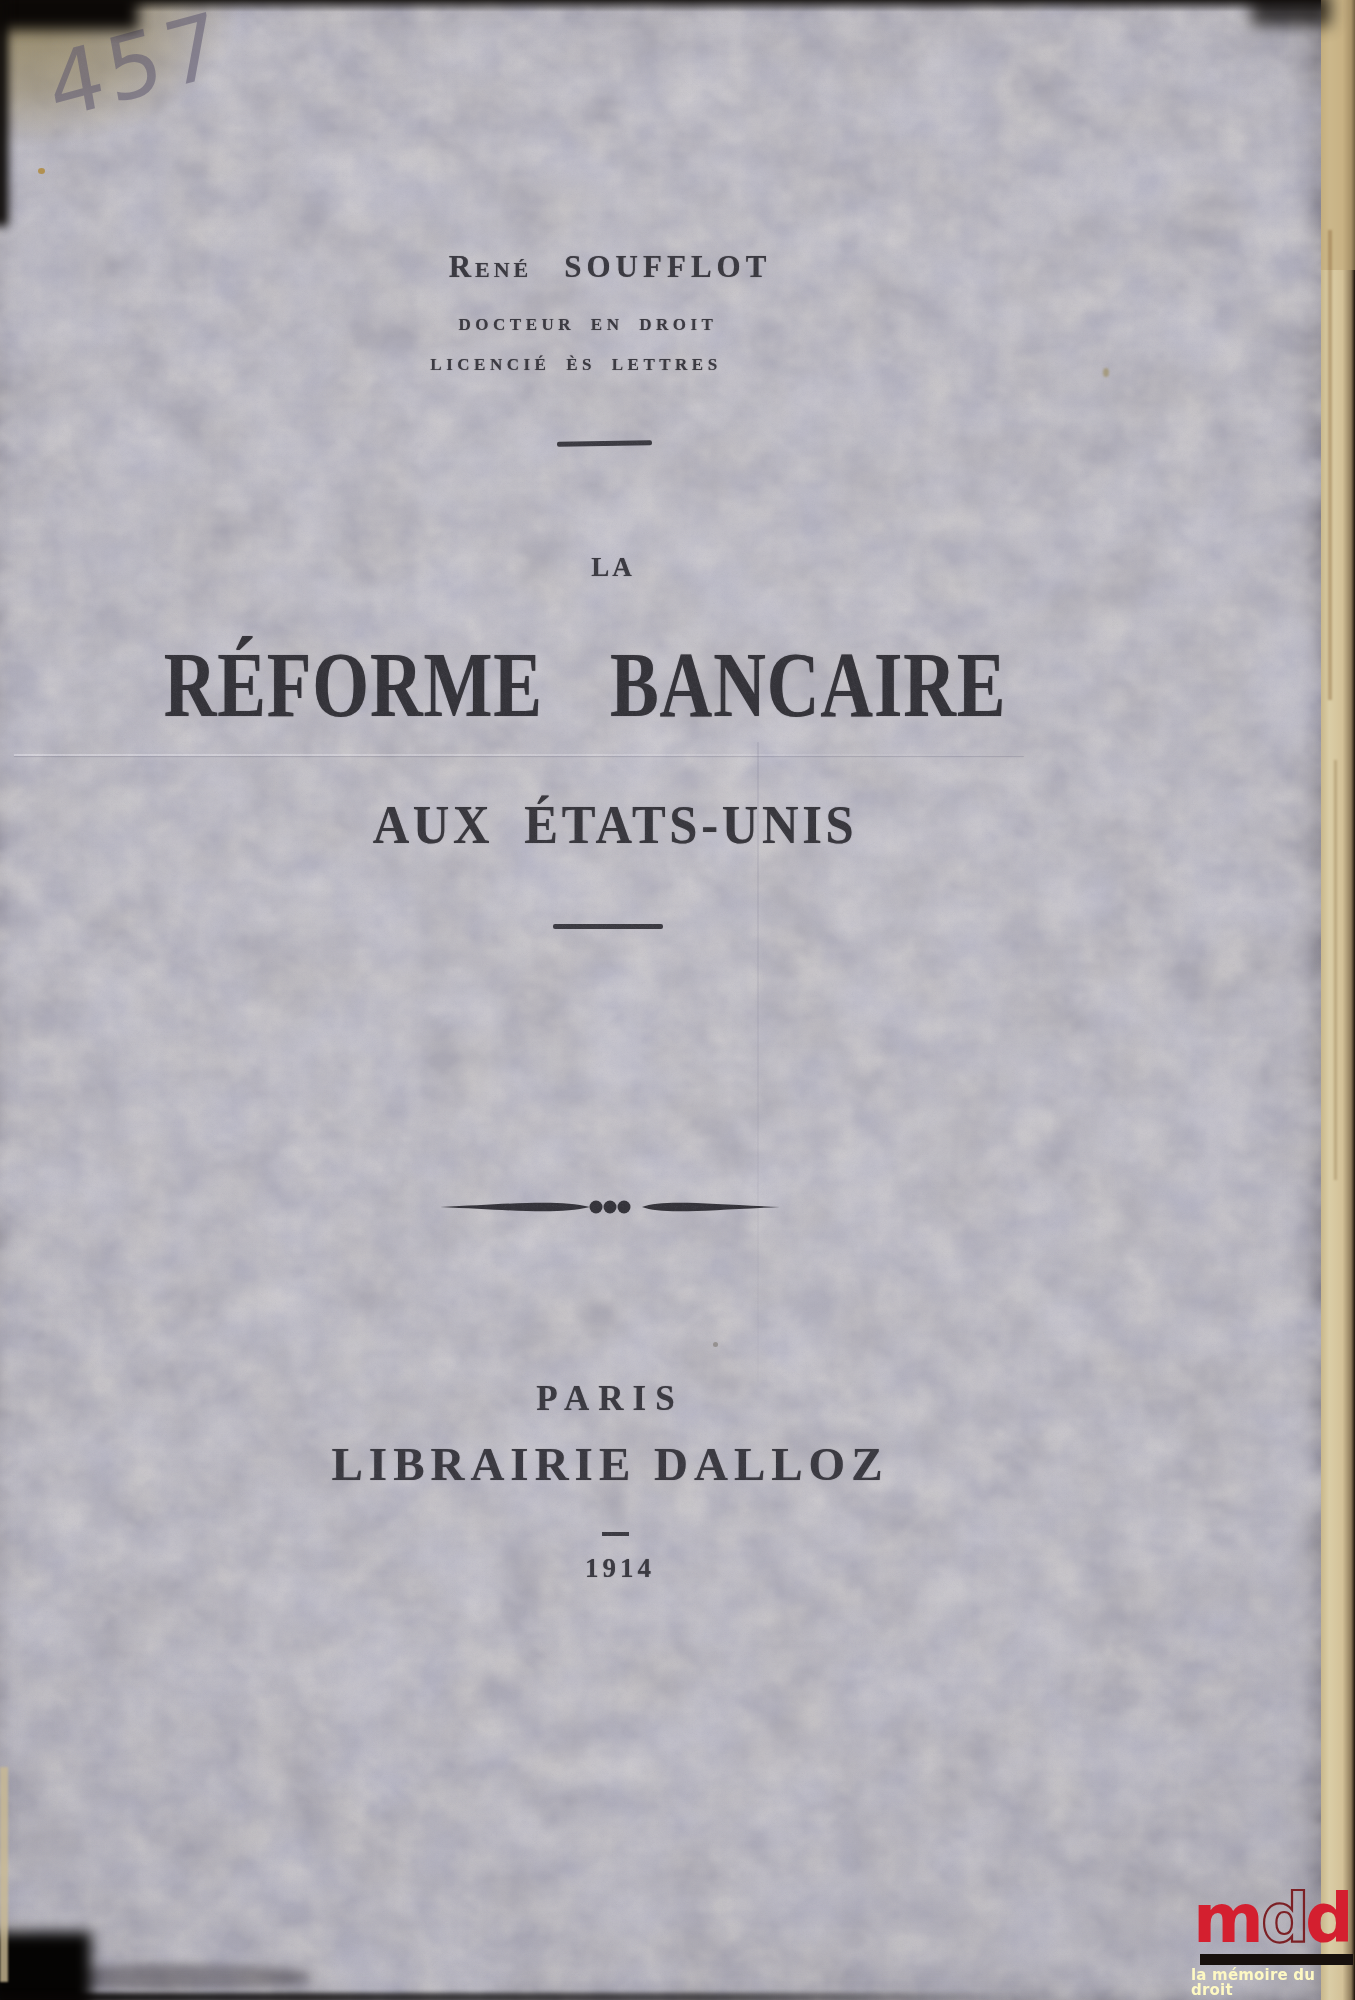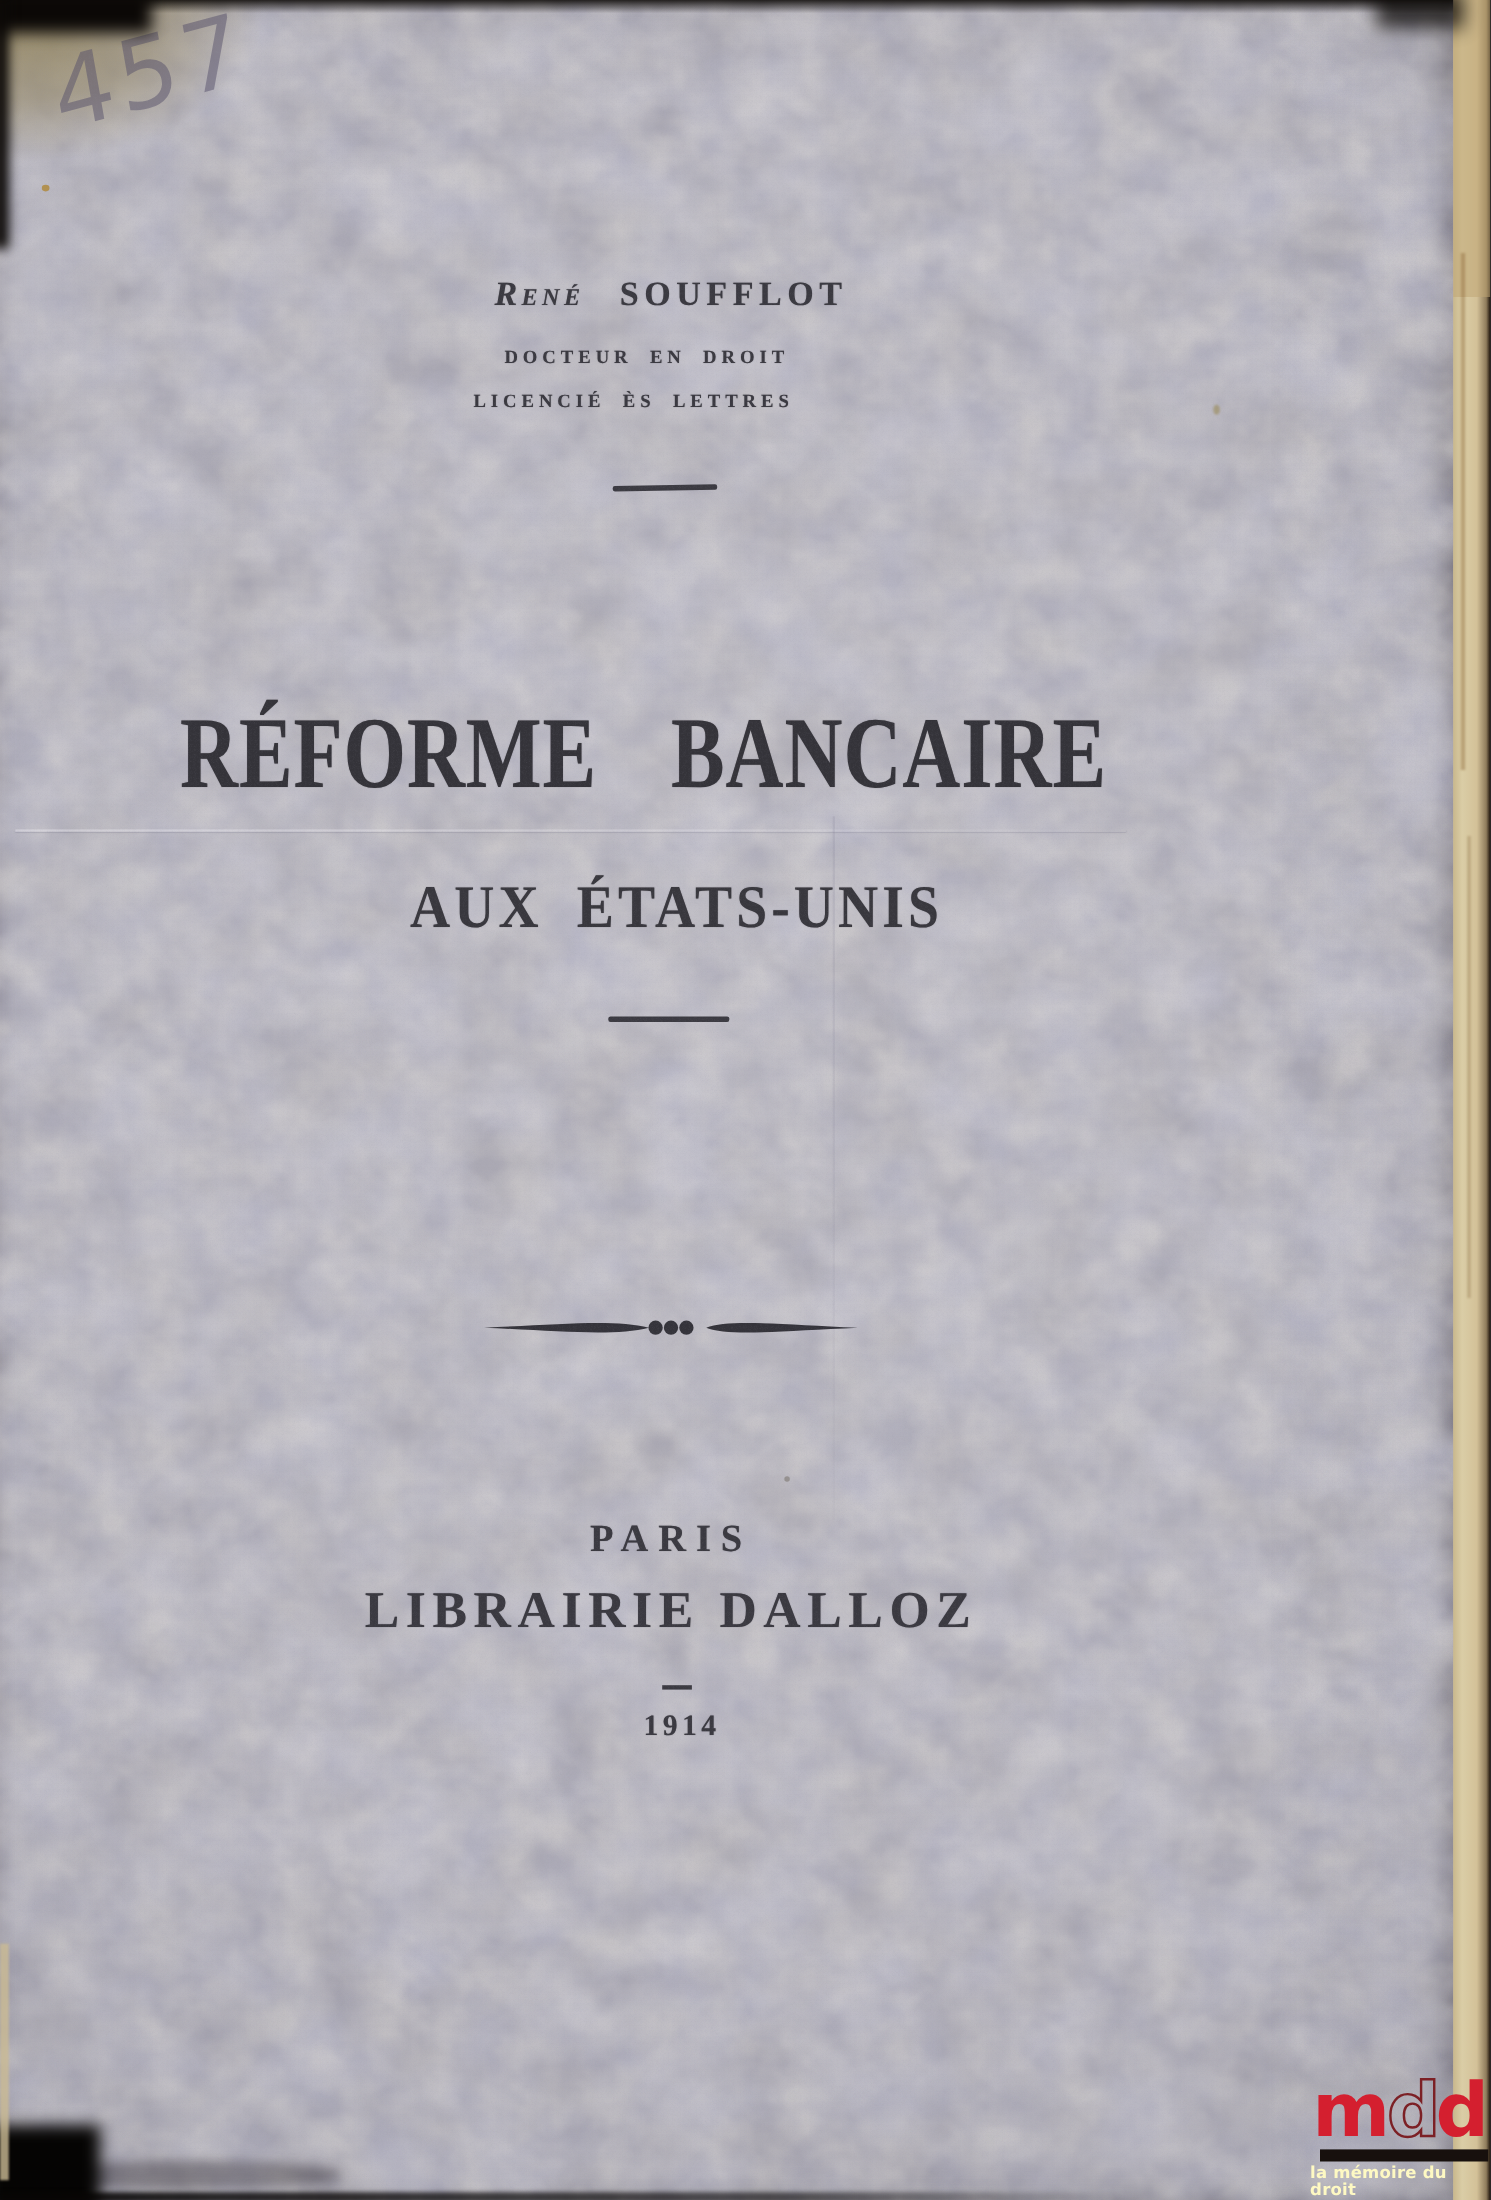--- a/index.html
+++ b/index.html
@@ -57,21 +57,21 @@
   .pencil{
     position:absolute;left:46px;top:14px;z-index:5;
     font-family:"DejaVu Sans", sans-serif;font-size:88px;color:#56506a;opacity:.5;
     transform:rotate(-15deg) skewX(-5deg);letter-spacing:4px;
   }
   
   .content{position:absolute;left:0;top:0;width:1220px;height:100%;z-index:5;color:#3a3940;}
   .content > *{position:absolute;left:0;right:0;margin:0;text-align:center;line-height:1;
     text-shadow:0 0 1px rgba(58,57,64,.55);}
   .author{top:251px;font-size:31px;font-weight:bold;letter-spacing:5px;}
-  .author .sc{font-variant:small-caps;margin-right:32px;letter-spacing:4px;font-style:italic;}
+  .author .sc{font-variant:small-caps;margin-right:32px;letter-spacing:4px;}
   .cred1{top:316px;font-size:17px;font-weight:bold;letter-spacing:4.5px;word-spacing:7px;transform:translateX(-22px);}
   .cred2{top:356px;font-size:17px;font-weight:bold;letter-spacing:4.5px;word-spacing:7px;transform:translateX(-34px);}
   .rule-author{position:absolute;left:557px;top:441px;width:95px;height:5px;background:#3b3a41;border-radius:2px;transform:rotate(-1deg);}
   .article{top:554px;font-size:27px;font-weight:bold;letter-spacing:3px;transform:translateX(3px);}
   .main-title{top:642px;font-size:88px;font-weight:bold;letter-spacing:1px;word-spacing:58px;color:#343339;
     transform:translateX(-25px) scale(.83,1.05);white-space:nowrap;}
   .location-title{top:797px;font-size:55px;font-weight:bold;letter-spacing:4px;word-spacing:16px;color:#38373d;
     transform:translateX(5px) scaleX(.92);white-space:nowrap;}
   .rule-title{position:absolute;left:553px;top:924px;width:110px;height:5px;background:#3b3a41;border-radius:2px;}
   .essai{top:1039px;font-family:"Liberation Sans", sans-serif;font-size:30px;font-weight:bold;
@@ -130,20 +130,21 @@
 
     <div class="pencil">
       <span>457</span>
     </div>
 
     <div class="content">
       <p class="author"><span class="sc">René</span><span>SOUFFLOT</span></p>
       <p class="cred1">DOCTEUR EN DROIT</p>
       <p class="cred2">LICENCIÉ ÈS LETTRES</p>
       <div class="rule-author"></div>
+      <p class="article">LA</p>
       <h1 class="main-title">RÉFORME BANCAIRE</h1>
       <h2 class="location-title">AUX ÉTATS-UNIS</h2>
       <div class="rule-title"></div>
       <svg class="ornament" viewBox="0 0 340 26" xmlns="http://www.w3.org/2000/svg">
         <path d="M0 13 C 70 10, 118 5, 150 13 C 118 21, 70 16, 0 13 Z" fill="#34333a"></path>
         <path d="M340 13 C 270 10, 222 5, 202 13 C 222 21, 270 16, 340 13 Z" fill="#34333a"></path>
         <circle cx="156" cy="13" r="6.5" fill="#34333a"></circle>
         <circle cx="170" cy="13" r="6.5" fill="#34333a"></circle>
         <circle cx="184" cy="13" r="6.5" fill="#34333a"></circle>
       </svg>

